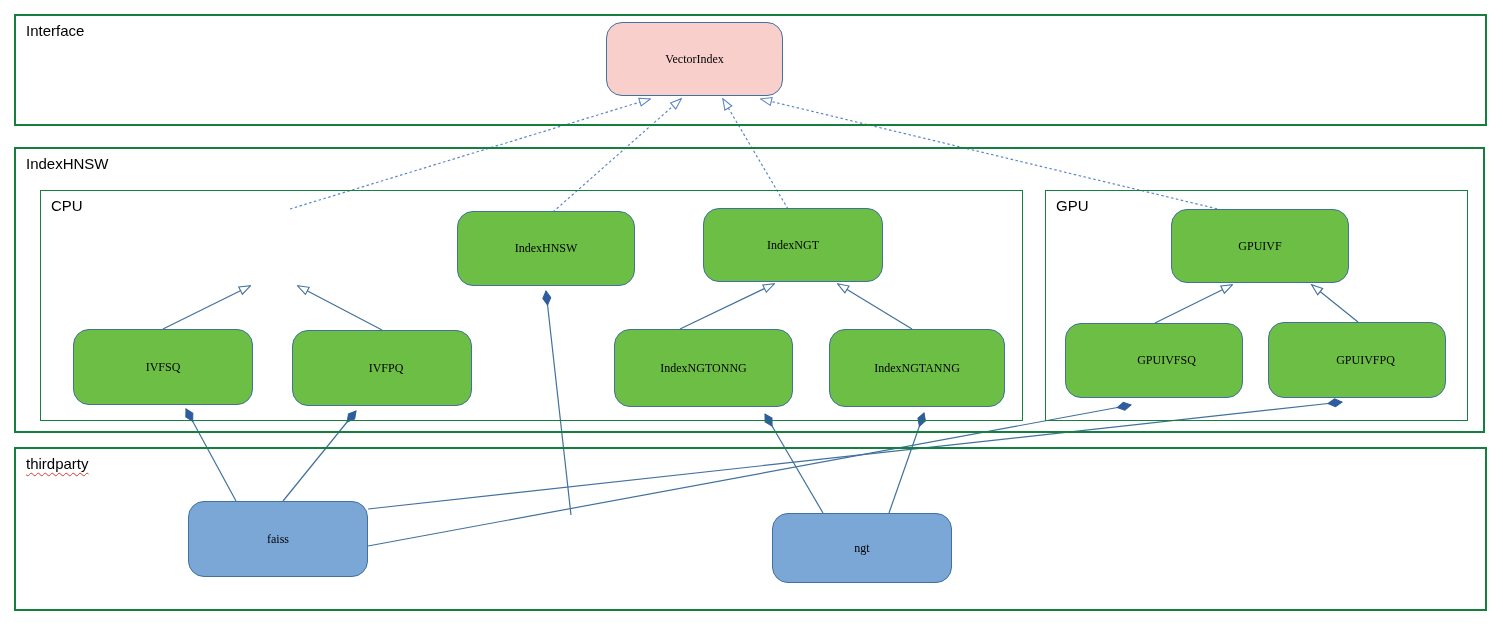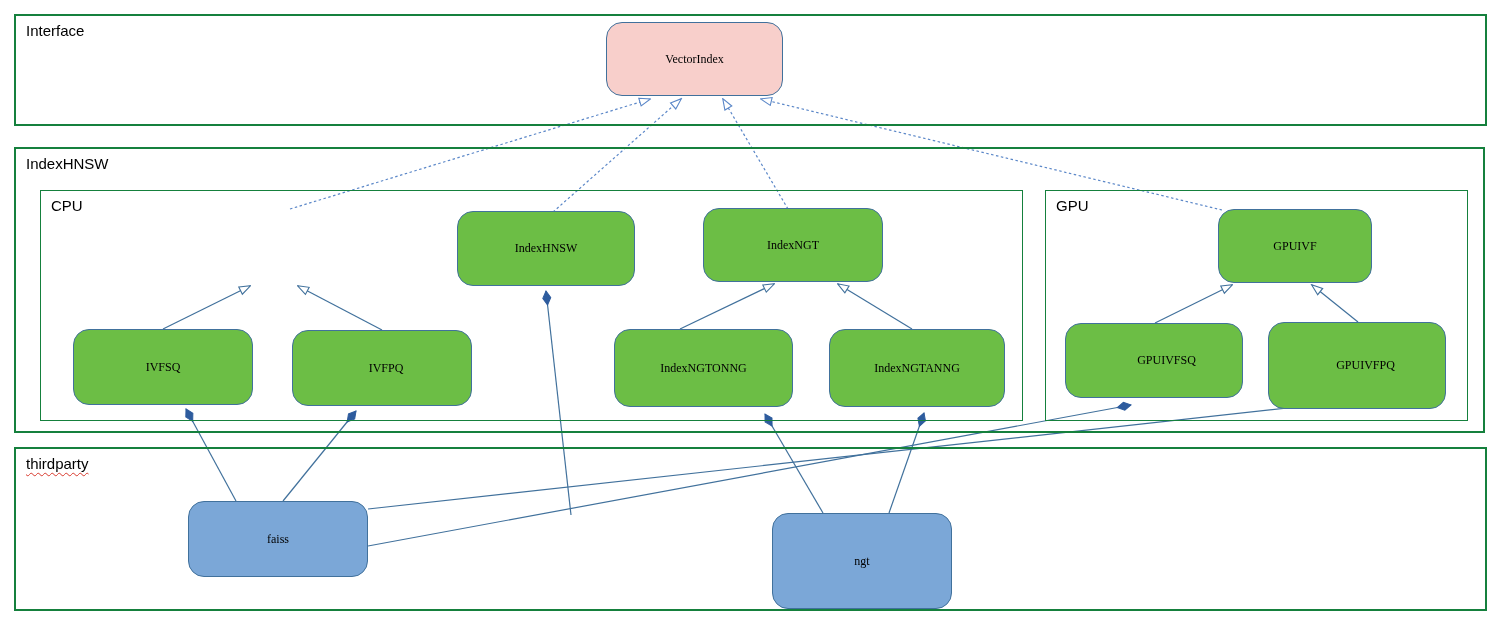--- a/index.html
+++ b/index.html
@@ -124,30 +124,30 @@
   <div class="node green" style="left:292px;top:330px;width:180px;height:76px;padding-left:8px;">
     <span>IVFPQ</span>
   </div>
   <div class="node green" style="left:614px;top:329px;width:179px;height:78px;">
     <span>IndexNGTONNG</span>
   </div>
   <div class="node green" style="left:829px;top:329px;width:176px;height:78px;align-items:center;">
     <span>IndexNGTANNG</span>
   </div>
 
-  <div class="node green" style="left:1218px;top:209px;width:154px;height:74px;">
+  <div class="node green" style="left:1171px;top:209px;width:178px;height:74px;">
     <span>GPUIVF</span>
   </div>
   <div class="node green" style="left:1065px;top:323px;width:178px;height:75px;padding-left:25px;">
     <span>GPUIVFSQ</span>
   </div>
-  <div class="node green" style="left:1268px;top:322px;width:178px;height:87px;padding-left:17px;">
+  <div class="node green" style="left:1268px;top:322px;width:178px;height:76px;padding-left:17px;">
     <span>GPUIVFPQ</span>
   </div>
 
   <div class="node blue" style="left:188px;top:501px;width:180px;height:76px;">
     <span>faiss</span>
   </div>
-  <div class="node blue" style="left:772px;top:513px;width:180px;height:96px;">
+  <div class="node blue" style="left:772px;top:513px;width:180px;height:70px;">
     <span>ngt</span>
   </div>
 
 </div>
 
 </body></html>

